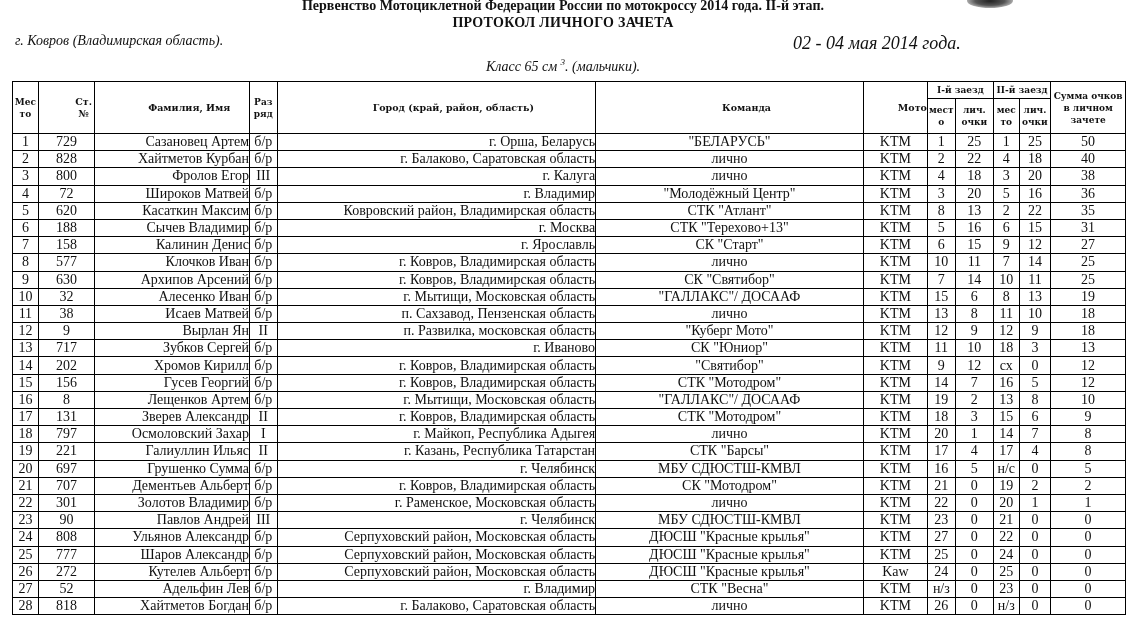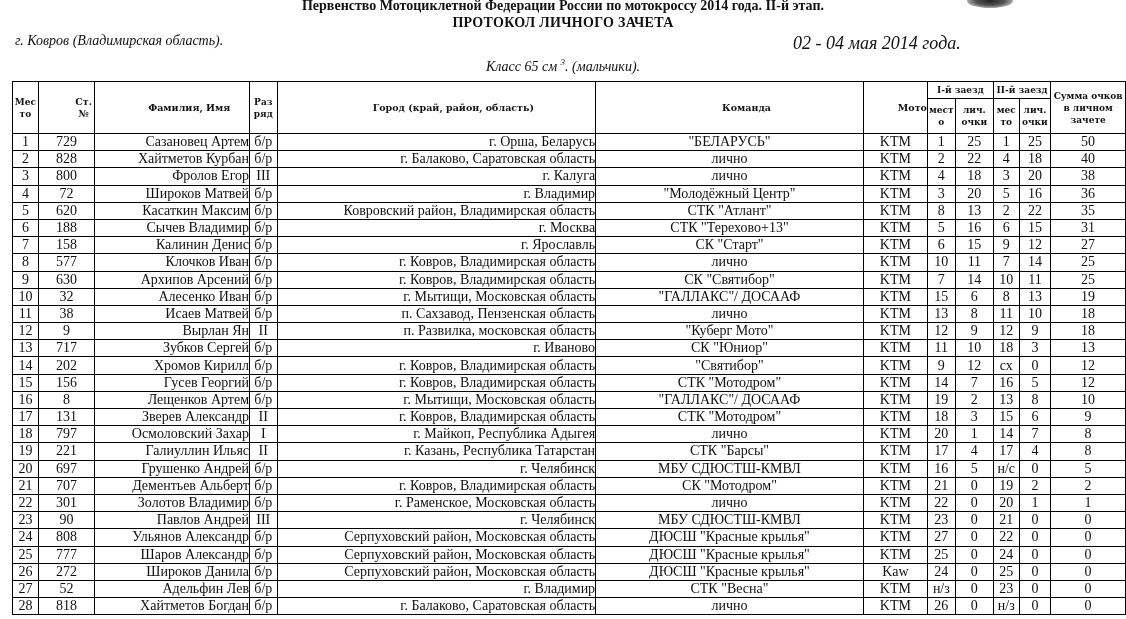--- a/index.html
+++ b/index.html
@@ -335,21 +335,21 @@
         <td class="c">KTM</td>
         <td class="c">17</td>
         <td class="c">4</td>
         <td class="c">17</td>
         <td class="c">4</td>
         <td class="c">8</td>
       </tr>
       <tr>
         <td class="c">20</td>
         <td class="c">697</td>
-        <td class="l">Грушенко Андрей</td>
+        <td class="l">Грушенко Сумма</td>
         <td class="c">б/р</td>
         <td class="l">г. Челябинск</td>
         <td class="c">МБУ СДЮСТШ-КМВЛ</td>
         <td class="c">KTM</td>
         <td class="c">16</td>
         <td class="c">5</td>
         <td class="c">н/с</td>
         <td class="c">0</td>
         <td class="c">5</td>
       </tr>
@@ -419,21 +419,21 @@
         <td class="c">KTM</td>
         <td class="c">25</td>
         <td class="c">0</td>
         <td class="c">24</td>
         <td class="c">0</td>
         <td class="c">0</td>
       </tr>
       <tr>
         <td class="c">26</td>
         <td class="c">272</td>
-        <td class="l">Широков Данила</td>
+        <td class="l">Кутелев Альберт</td>
         <td class="c">б/р</td>
         <td class="l">Серпуховский район, Московская область</td>
         <td class="c">ДЮСШ "Красные крылья"</td>
         <td class="c">Kaw</td>
         <td class="c">24</td>
         <td class="c">0</td>
         <td class="c">25</td>
         <td class="c">0</td>
         <td class="c">0</td>
       </tr>

